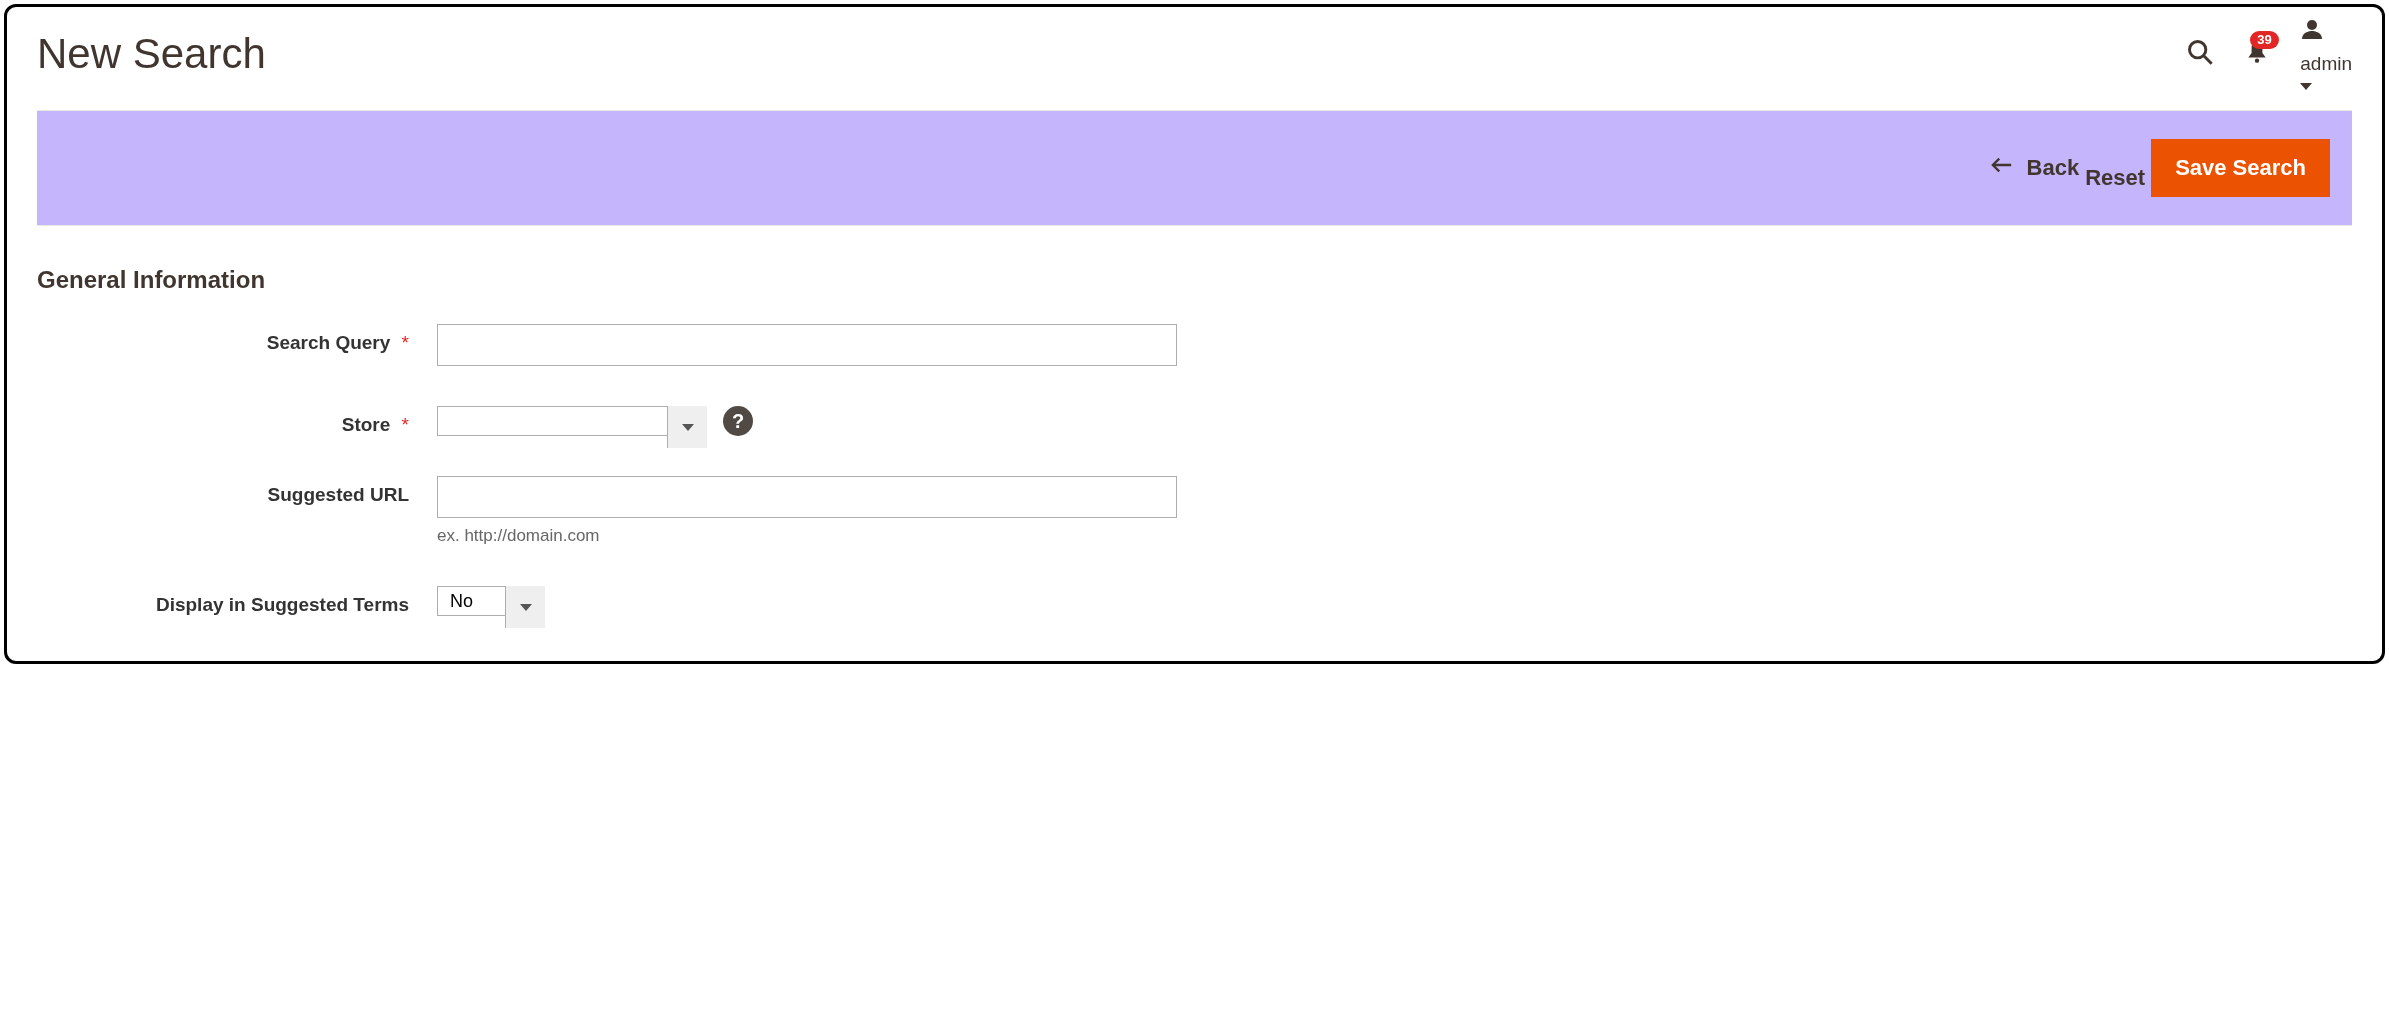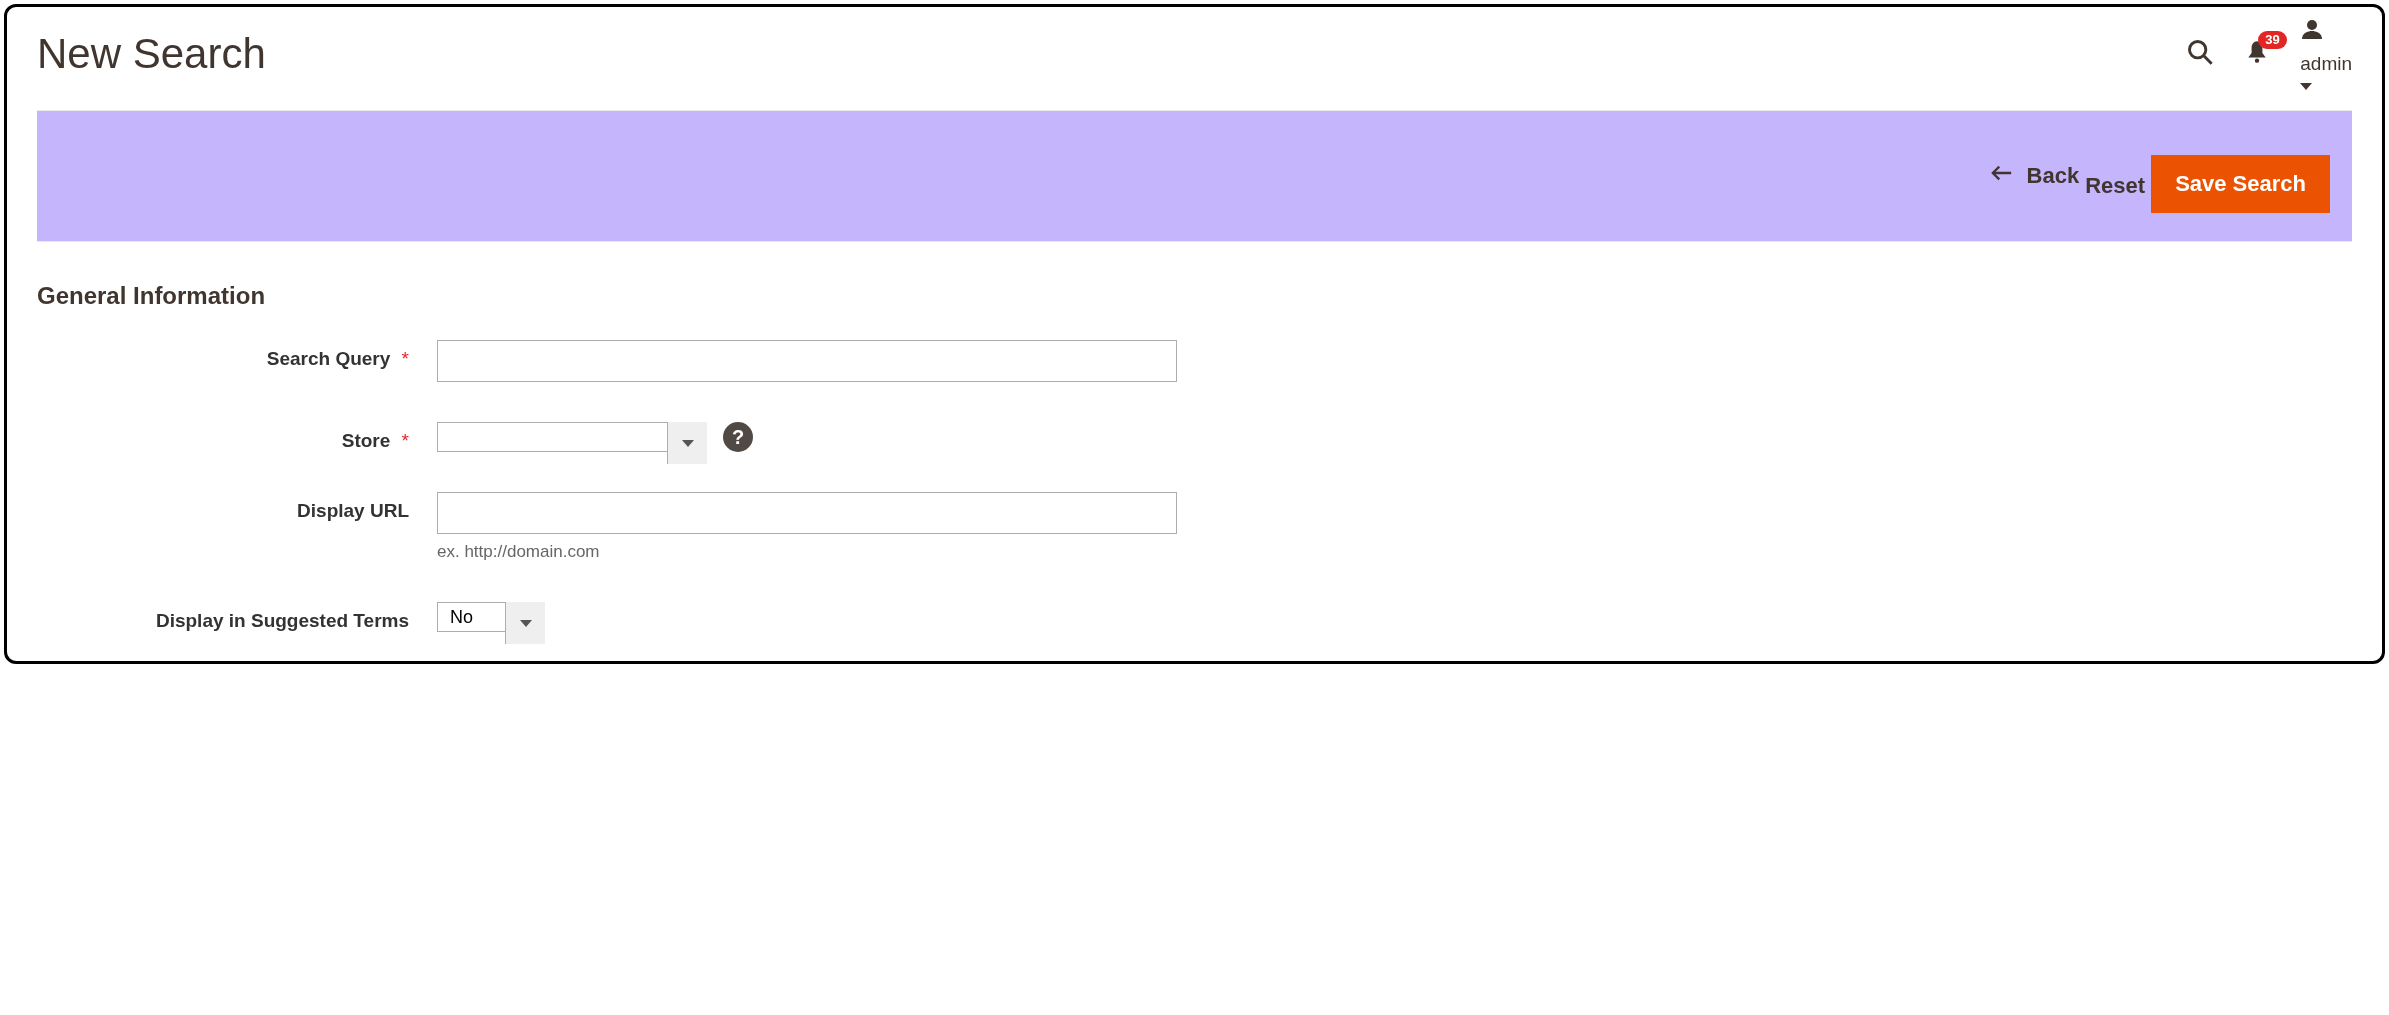--- a/index.html
+++ b/index.html
@@ -41,21 +41,21 @@
     cursor: pointer;
     position: relative;
     padding: 0;
   }
   .search-icon svg { width: 28px; height: 28px; }
   .bell-wrap { position: relative; display:inline-block;}
   .bell-icon svg { width: 26px; height: 26px; }
   .badge {
     position: absolute;
     top: -8px;
-    left: 14px;
+    left: 6px;
     background: #e22626;
     color: #fff;
     font-size: 13px;
     font-weight: 600;
     border-radius: 12px;
     padding: 1px 7px;
     line-height: 1.2;
   }
   .user-menu {
     display: flex;
@@ -100,21 +100,20 @@
     margin-top: 20px;
   }
   .primary-btn {
     background: #eb5202;
     color: #fff;
     border: none;
     font-size: 22px;
     font-weight: 600;
     padding: 16px 24px;
     cursor: pointer;
-    margin-top: 16px;
   }
   .section-title {
     font-size: 24px;
     font-weight: 600;
     color: #41362f;
     margin: 40px 30px 30px 30px;
   }
   .form-area { padding: 0 30px; }
   .form-row {
     display: flex;
@@ -269,21 +268,21 @@
           <span class="select-arrow">
               <span class="tri"></span>
             </span>
         </span>
         <span class="tooltip-icon">?</span>
       </div>
     </div>
 
     <div class="form-row">
       <div class="form-label-col">
-        <span>Display URL</span>
+        <span>Suggested URL</span>
       </div>
       <div class="form-field-col">
         <div class="field-stack">
           <input type="text" class="text-input" value="" style="">
           <div class="hint">ex. http://domain.com</div>
         </div>
       </div>
     </div>
 
     <div class="form-row" style="margin-bottom:10px;">

